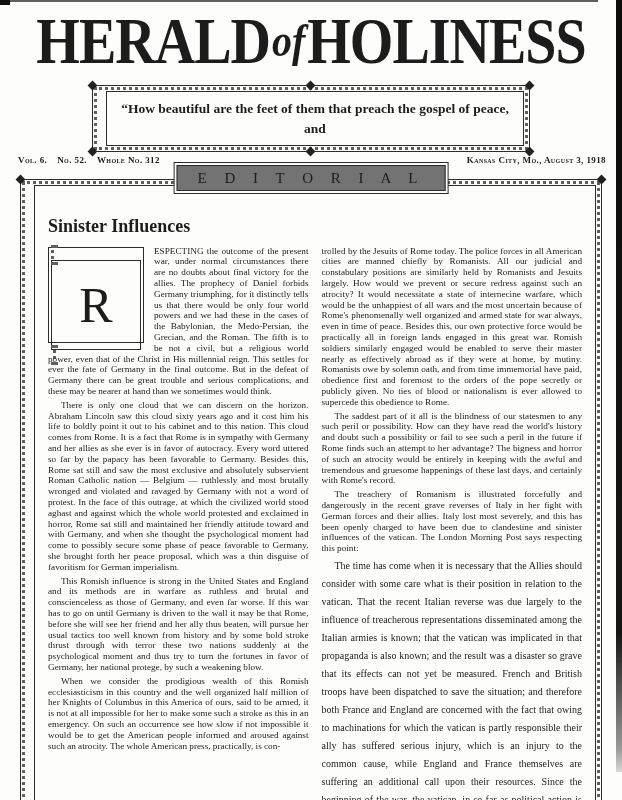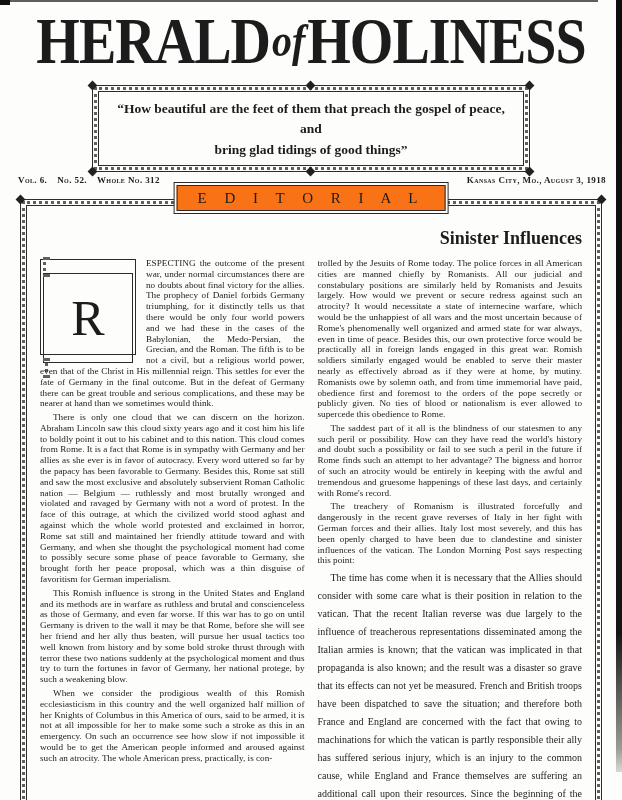--- a/index.html
+++ b/index.html
@@ -17,46 +17,46 @@
   
   .masthead {
     text-align:center; margin:10px 0 0; white-space:nowrap;
     font-weight:bold; font-size:56px; line-height:.95; letter-spacing:-1px;
     transform:scaleY(1.18); transform-origin:center top;
   }
   .masthead .of { font-style:italic; font-weight:bold; font-size:40px; letter-spacing:0; vertical-align:6px; padding:0 2px; }
 
   
   .of1 { border:1px solid #2b2b2b; position:relative; background:#fdfdfb; }
-  .of2 { border:3px dotted #5f5f5c; margin:1px; }
+  .of2 { border:3px dotted #5f5f5c; margin:1px;padding-left:8px; }
   .of3 { border:1px solid #2b2b2b; margin:1px; }
   .diamond { position:absolute; width:7px; height:7px; background:#222; transform:rotate(45deg); }
   .d-tl { top:-4px; left:-4px; } .d-tr { top:-4px; right:-4px; }
   .d-bl { bottom:-4px; left:-4px; } .d-br { bottom:-4px; right:-4px; }
   .d-tc { top:-4px; left:50%; margin-left:-4px; } .d-bc { bottom:-4px; left:50%; margin-left:-4px; }
 
   
   .scripture-wrap { width:436px; margin:22px auto 0; }
   .scripture-text { text-align:center; font-weight:bold; font-size:13.5px; line-height:1.5; padding:7px 12px 5px; }
 
   
   .issue-line { display:flex; justify-content:space-between; align-items:flex-end;
     margin:3px 16px 0 18px; font-size:9px; font-weight:bold; font-variant:small-caps; letter-spacing:.4px; }
   .issue-left span { margin-right:10px; }
 
   
   .editorial-frame { margin:14px 20px 0; }
   .ed-inner-pad { padding:20px 13px 12px; }
   .editorial-banner {
     position:absolute; top:-15px; left:50%; transform:translateX(-50%);
-    background:#f97316; border:1px solid #2b2b2b;
+    background:#737373; border:1px solid #2b2b2b;
     box-shadow:0 0 0 2px #fdfdfb, 0 0 0 3px #2b2b2b;
     padding:4px 20px 3px; font-size:15px; letter-spacing:7px; white-space:nowrap;
   }
-  .article-title { text-align:right; font-weight:bold; font-size:18px; margin:2px 0 9px; }
+  .article-title { text-align:left; font-weight:bold; font-size:18px; margin:10px 0 9px; }
 
   .columns { display:flex; gap:13px; }
   .col { flex:1; text-align:justify; font-size:9.2px; line-height:10.8px; }
   .col p { margin:0 0 3px; text-indent:13px; }
   .col p.no-indent { text-indent:0; }
   .blockquote { font-size:10px; line-height:18px; margin:5px 0 4px; text-indent:13px; }
   .italic { }
 
   
   .dropcap-outer { float:left; width:96px; height:96px; margin:1px 10px 3px 0;
@@ -81,21 +81,20 @@
   <div class="diamond d-tl"></div>
   <div class="diamond d-tr"></div>
   <div class="diamond d-bl"></div>
   <div class="diamond d-br"></div>
   <div class="diamond d-tc"></div>
   <div class="diamond d-bc"></div>
   <div class="of2">
     <div class="of3">
       <div class="scripture-text">
         <div>“How beautiful are the feet of them that preach the gospel of peace, and</div>
-        <div>bring glad tidings of good things”</div>
       </div>
     </div>
   </div>
 </div>
 
 <div class="issue-line">
   <div class="issue-left">
     <span>Vol. 6.</span><span>No. 52.</span><span>Whole No. 312</span>
   </div>
   <div>Kansas City, Mo., August 3, 1918</div>

